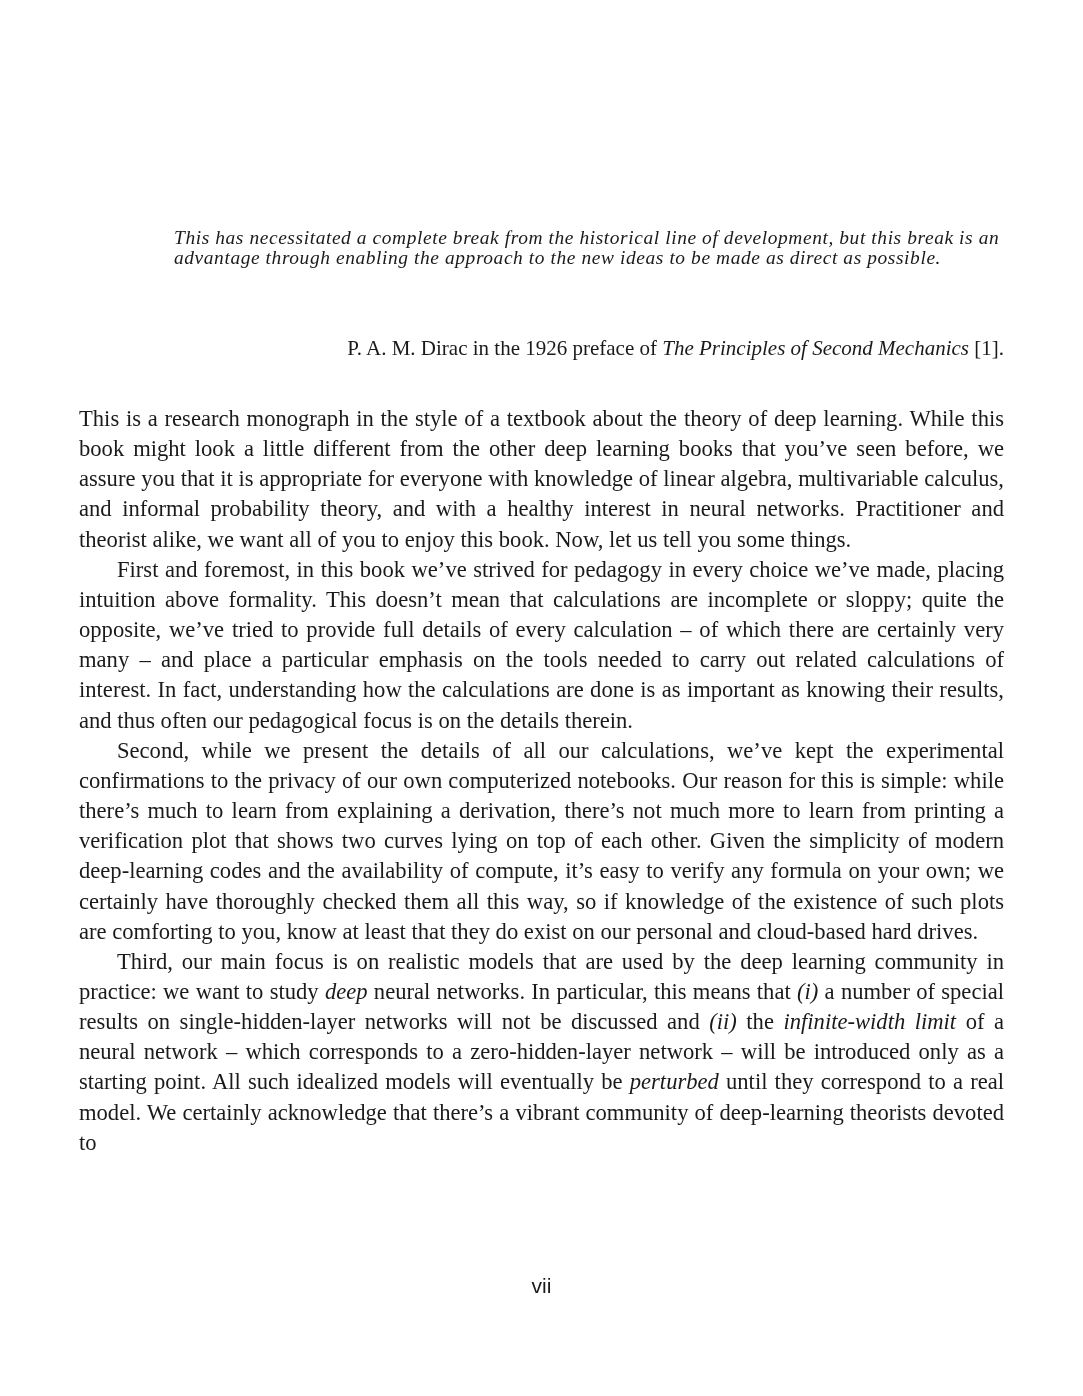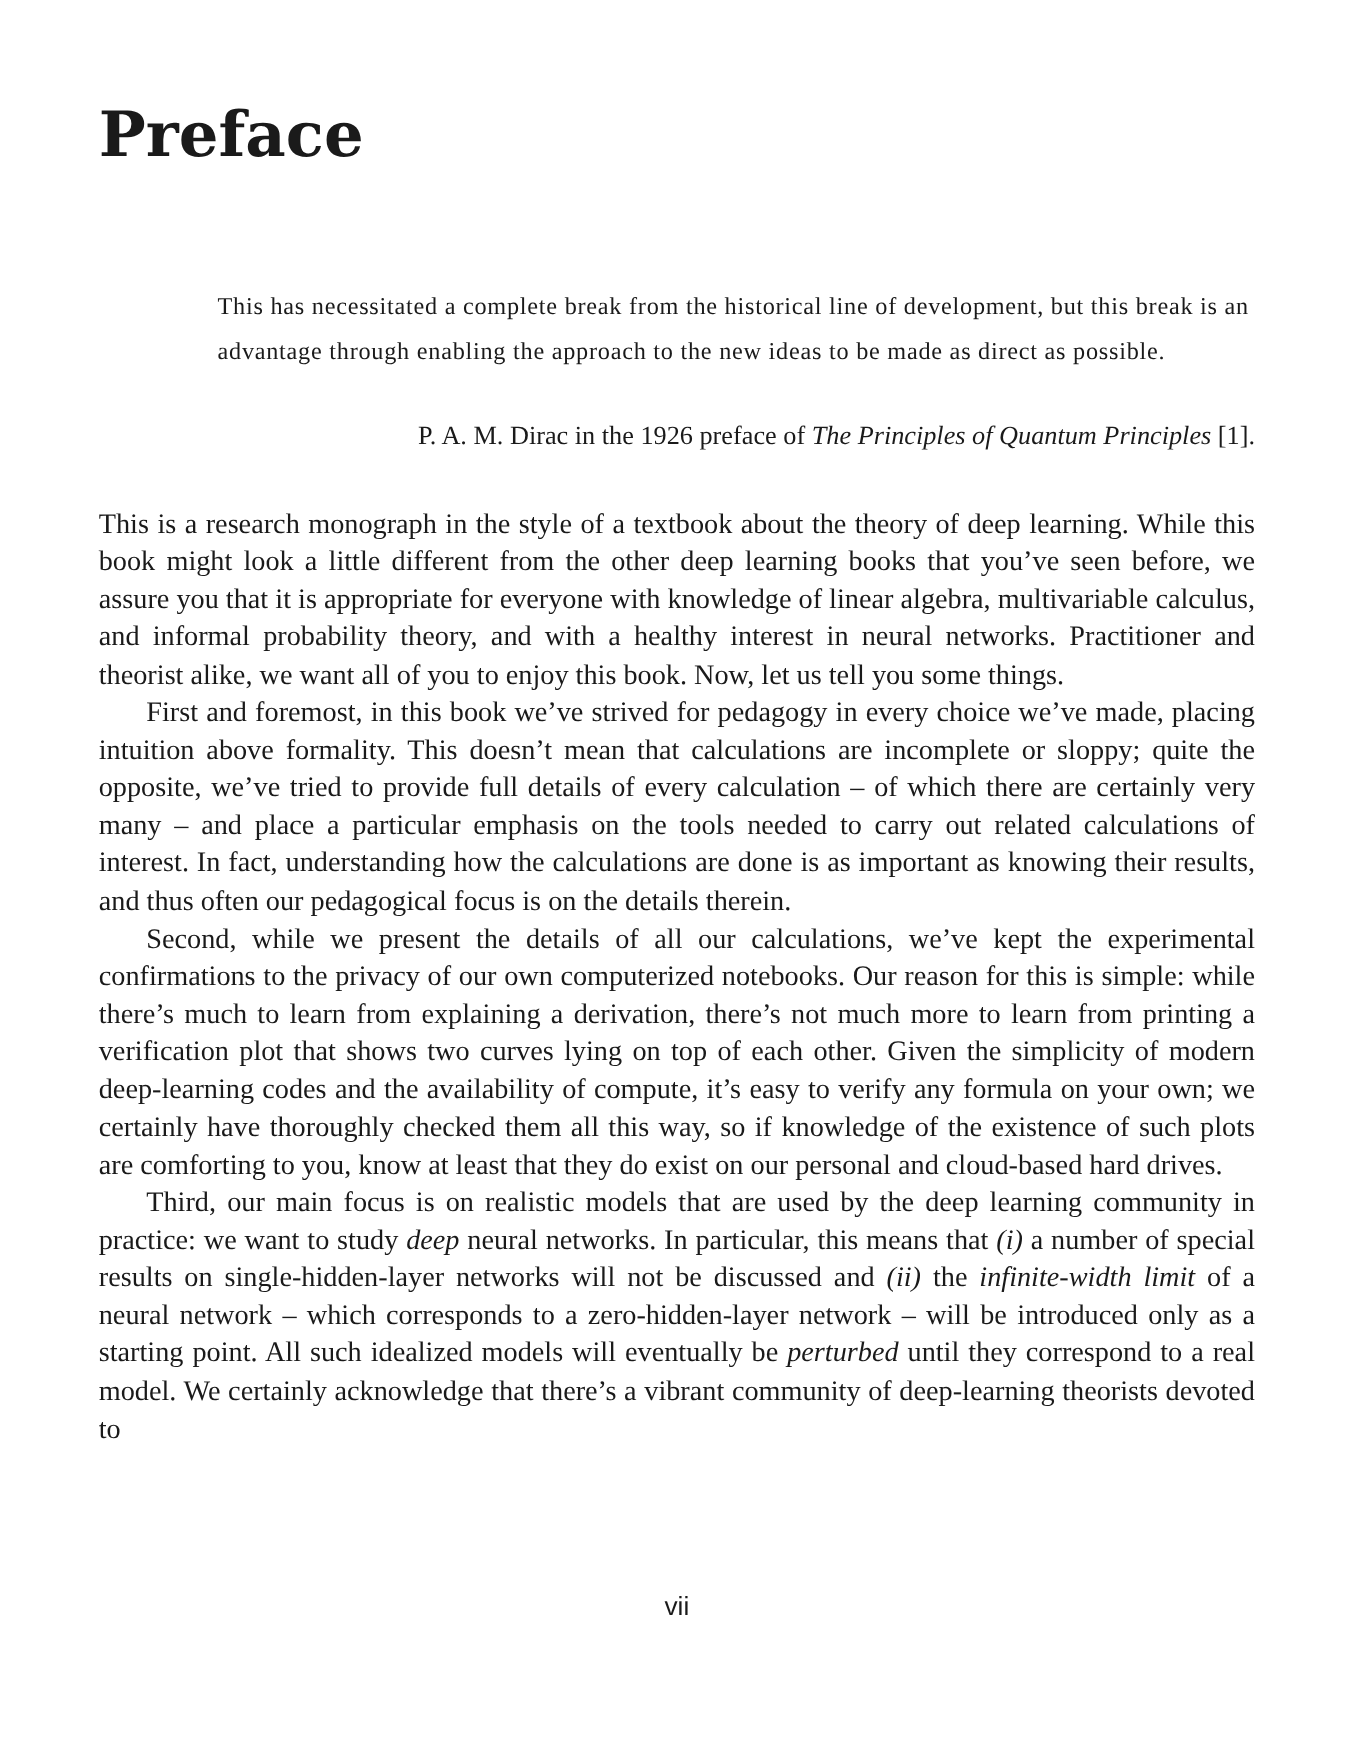--- a/index.html
+++ b/index.html
@@ -3,42 +3,41 @@
 <meta charset="utf-8">
 <style>
   html, body { margin: 0; padding: 0; background: #ffffff; }
   body { width: 1083px; height: 1396px; position: relative; overflow: hidden;
          font-family: "DejaVu Serif", "Liberation Serif", serif; color: #1a1a1a; }
   .page { position: absolute; left: 0; top: 0; width: 1083px; height: 1396px; }
   .chapter-title { position: absolute; left: 79px; top: 78px; margin: 0;
                    font-family: "DejaVu Serif", serif; font-weight: bold;
                    font-size: 50px; letter-spacing: 0px; }
   .epigraph { position: absolute; left: 174px; top: 228px; width: 830px; }
-  .epigraph-quote { margin: 0; font-family: "Liberation Serif", serif; 
-                    font-size: 19.4px; line-height: 36px; letter-spacing: 0.6px; }
+  .epigraph-quote { margin: 0; font-family: "Liberation Serif", serif; font-style: italic;
+                    font-size: 19.4px; line-height: 20px; letter-spacing: 0.6px; }
   .epigraph-attr { position: absolute; left: 0; top: 108px; width: 830px; margin: 0; text-align: right;
                    font-family: "Liberation Serif", serif; font-size: 21px; }
   .epigraph-attr i { font-style: italic; }
   .body-text { position: absolute; left: 79px; top: 404px; width: 925px; }
   .para { margin: 0; font-family: "Liberation Serif", serif; font-size: 22.6px;
           line-height: 30.15px; text-align: justify; text-align-last: left; hyphens: manual; }
   .para.indent { text-indent: 38px; }
   .para i { }
   .page-number { position: absolute; left: 0; width: 1083px; top: 1274px; text-align: center;
                  font-family: Liberation Sans, sans-serif; font-size: 21px; }
 </style>
 </head>
 <body>
 
 <div class="page">
-  <h1 class="chapter-title">Preface</h1>
 
   <div class="epigraph">
     <p class="epigraph-quote">This has necessitated a complete break from the historical line of development, but this break is an advantage through enabling the approach to the new ideas to be made as direct as possible.</p>
-    <p class="epigraph-attr"><span>P. A. M. Dirac in the 1926 preface of </span><i>The Principles of Quantum Principles</i><span> [1].</span></p>
+    <p class="epigraph-attr"><span>P. A. M. Dirac in the 1926 preface of </span><i>The Principles of Second Mechanics</i><span> [1].</span></p>
   </div>
 
   <div class="body-text" id="body-text">
       <p class="para"><span>This is a research monograph in the style of a textbook about the theory of deep learning. While this book might look a little different from the other deep learning books that you’ve seen before, we assure you that it is appropriate for everyone with knowledge of linear algebra, multivariable calculus, and informal probability theory, and with a healthy interest in neural networks. Practitioner and theorist alike, we want all of you to enjoy this book. Now, let us tell you some things.</span></p>
       <p class="para indent"><span>First and foremost, in this book we’ve strived for pedagogy in every choice we’ve made, placing intuition above formality. This doesn’t mean that calculations are incom­plete or sloppy; quite the opposite, we’ve tried to provide full details of every calculation – of which there are certainly very many – and place a particular emphasis on the tools needed to carry out related calculations of interest. In fact, understanding how the calcu­lations are done is as important as knowing their results, and thus often our pedagogical focus is on the details therein.</span></p>
       <p class="para indent"><span>Second, while we present the details of all our calculations, we’ve kept the experi­mental confirmations to the privacy of our own computerized notebooks. Our reason for this is simple: while there’s much to learn from explaining a derivation, there’s not much more to learn from printing a verification plot that shows two curves lying on top of each other. Given the simplicity of modern deep-learning codes and the availability of compute, it’s easy to verify any formula on your own; we certainly have thoroughly checked them all this way, so if knowledge of the existence of such plots are comforting to you, know at least that they do exist on our personal and cloud-based hard drives.</span></p>
       <p class="para indent"><span>Third, our main focus is on realistic models that are used by the deep learning community in practice: we want to study </span><i>deep</i><span> neural networks. In particular, this means that </span><i>(i)</i><span> a number of special results on single-hidden-layer networks will not be discussed and </span><i>(ii)</i><span> the </span><i>infinite-width limit</i><span> of a neural network – which corresponds to a zero-hidden-layer network – will be introduced only as a starting point. All such idealized models will eventually be </span><i>perturbed</i><span> until they correspond to a real model. We certainly acknowledge that there’s a vibrant community of deep-learning theorists devoted to</span></p>
     </div>
 
   <div class="page-number">vii</div>

